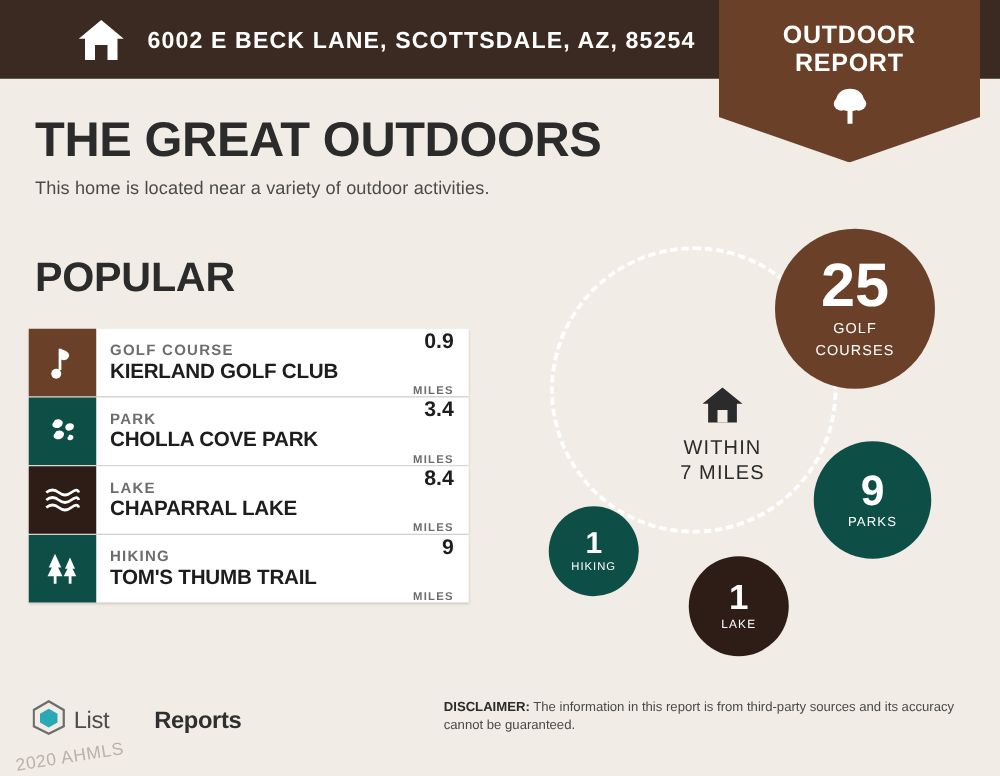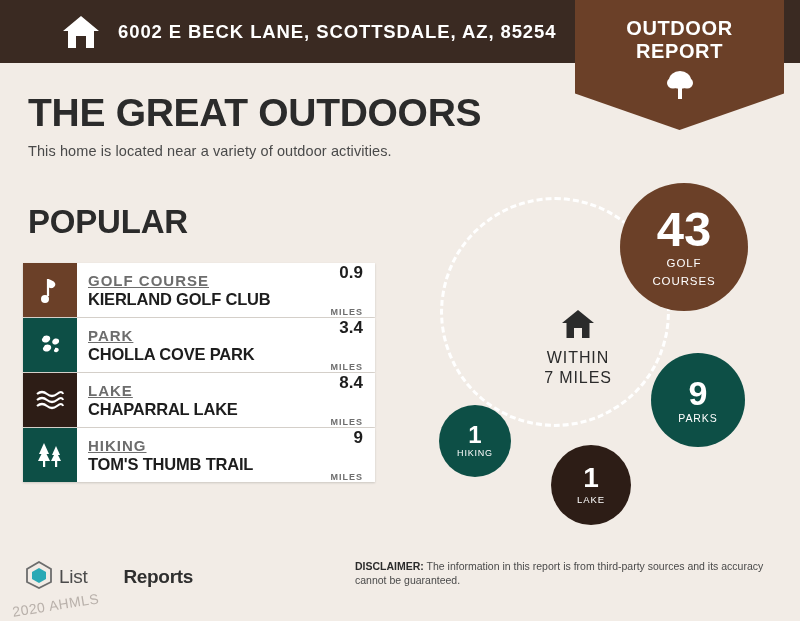--- a/index.html
+++ b/index.html
@@ -88,23 +88,22 @@
   .icon-park   { background: #0d4f46; }
   .icon-lake   { background: #2d1d16; }
   .icon-hiking { background: #0d4f46; }
 
   .row-text {
     flex: 1;
     padding-left: 11px;
     display: flex; flex-direction: column; justify-content: center;
   }
   .row-cat {
-    font-size: 15px; color: #6d6d6d; letter-spacing: 1px; font-weight: bold;
+    font-size: 12px; color: #6d6d6d; letter-spacing: 1px; font-weight: bold;
     text-transform: uppercase;
-    text-decoration: underline;
   }
   .row-name {
     font-size: 16.5px; color: #1d1d1d; font-weight: bold; letter-spacing: -0.2px;
     margin-top: 1px;
   }
   .row-dist {
     width: 72px; min-width: 72px;
     padding-right: 12px;
     display: flex; flex-direction: column;
     align-items: flex-end; justify-content: space-between;
@@ -311,21 +310,21 @@
       <svg width="34" height="30" viewBox="0 0 34 30" aria-hidden="true">
         <path d="M17 1 L33 14 L28.5 14 L28.5 29 L5.5 29 L5.5 14 L1 14 Z" fill="#2b2b2b"></path>
         <rect x="13" y="19" width="8" height="10" fill="#f2ece6"></rect>
       </svg>
     </div>
     <div class="center-text">WITHIN</div>
     <div class="center-text">7 MILES</div>
   </div>
 
   <div class="bubble b-golf">
-    <div class="num">43</div>
+    <div class="num">25</div>
     <div class="lbl">GOLF</div>
     <div class="lbl">COURSES</div>
   </div>
 
   <div class="bubble b-parks">
     <div class="num">9</div>
     <div class="lbl">PARKS</div>
   </div>
 
   <div class="bubble b-lake">

